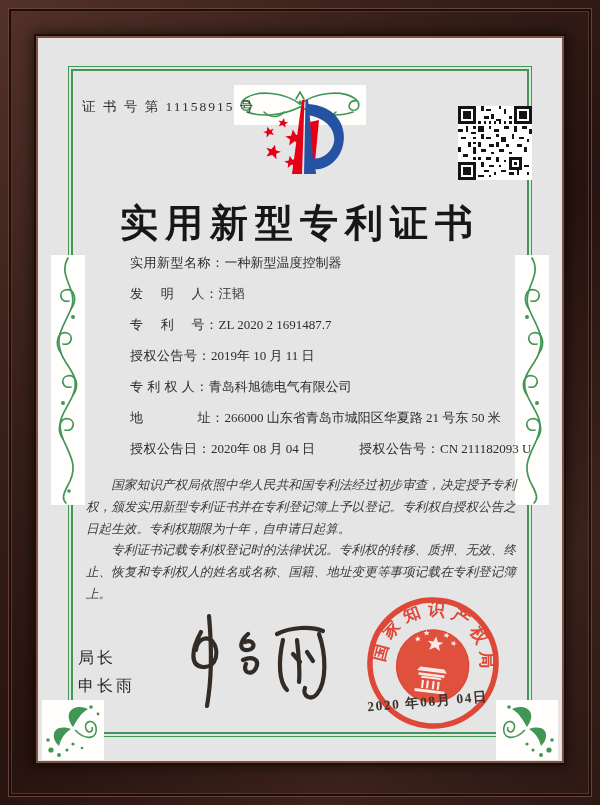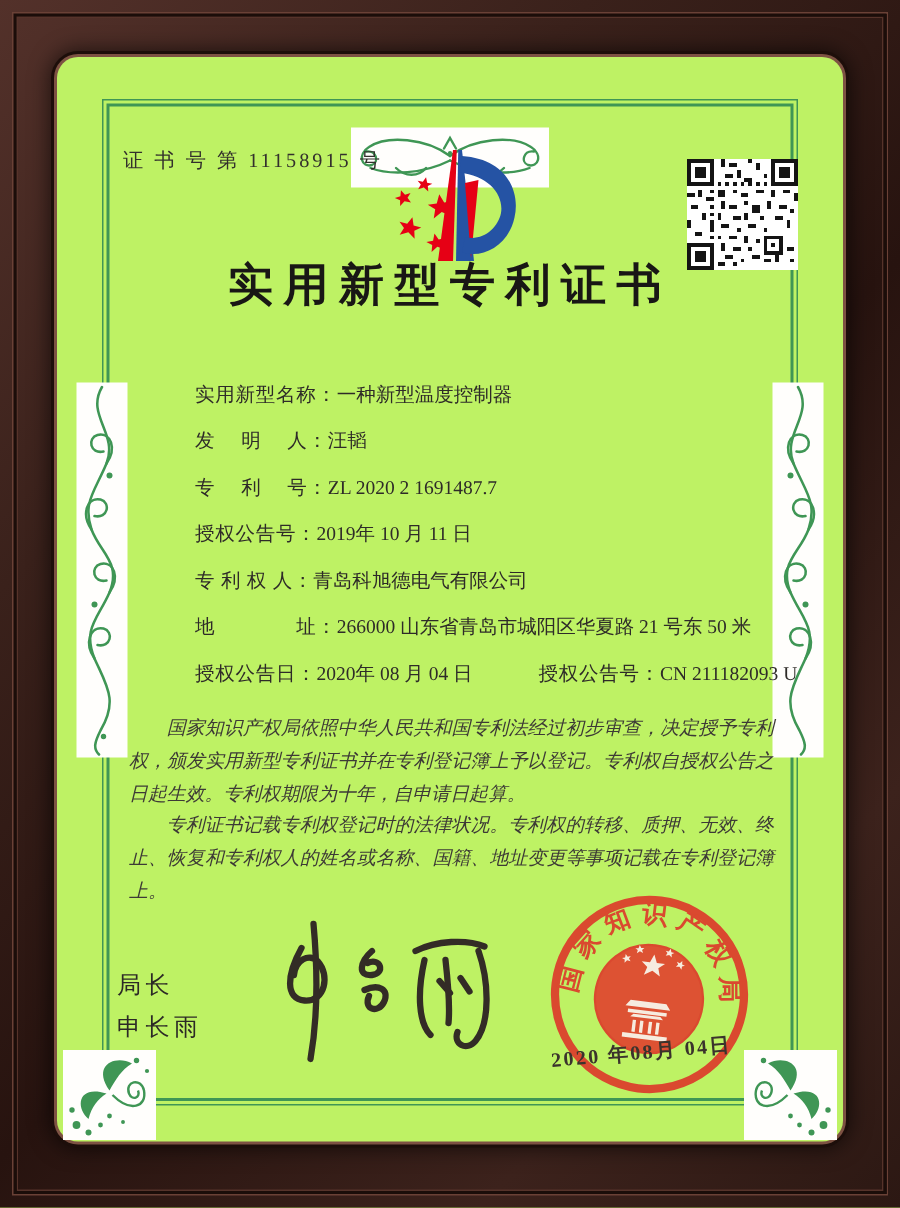--- a/index.html
+++ b/index.html
@@ -7,33 +7,33 @@
     width:600px;height:805px;position:relative;overflow:hidden;
     background:#2a1712;
     font-family:"Liberation Serif","DejaVu Serif",serif;
   }
   
   .frame{position:absolute;inset:0;
     background:linear-gradient(135deg,#53312a 0%,#3a211b 28%,#27130f 55%,#3c221c 80%,#2c1813 100%);}
   .frame-groove{position:absolute;inset:9px;border:2px solid #1b0d09;
     box-shadow:0 0 0 1px #6a4136, inset 0 0 0 1px #56332a;}
   .paper{position:absolute;left:38px;top:38px;right:38px;bottom:44px;
-    background:#bef264;
-    box-shadow:0 0 0 2px #7d5243,0 0 0 4px #1d0e0a,0 0 14px 4px rgba(0,0,0,.65);border-radius:14px;}
+    background:#e5e5e5;
+    box-shadow:0 0 0 2px #7d5243,0 0 0 4px #1d0e0a,0 0 14px 4px rgba(0,0,0,.65);}
   
   .green-border{position:absolute;left:30px;top:28px;right:30px;bottom:24px;
     border:1px solid #3f9655;z-index:1;pointer-events:none;}
   .green-border::before{content:"";position:absolute;inset:2px;border:2px solid #3f9655;}
   .orn{position:absolute;z-index:2;background:#fffefc;line-height:0;}
   
   .cert-no{position:absolute;left:44px;top:60px;font-size:13.5px;letter-spacing:2px;color:#33302c;z-index:3;}
   .logo{position:absolute;left:212px;top:54px;z-index:3;}
   .qr{position:absolute;left:420px;top:68px;z-index:3;}
-  .title{position:absolute;left:0;right:0;top:132px;text-align:center;
-    font-size:30px;font-weight:700;letter-spacing:7px;color:#191715;z-index:3;}
+  .title{position:absolute;left:0;right:0;top:160px;text-align:center;
+    font-size:38px;font-weight:700;letter-spacing:7px;color:#191715;z-index:3;}
   .fields{position:absolute;left:48px;top:216px;width:432px;z-index:3;
     font-size:13px;color:#2e2b28;margin-left:44px;}
   .field-row{position:relative;height:16px;margin-bottom:15px;white-space:nowrap;}
   .field-row .lbl{letter-spacing:.5px;}
   .pair2{position:absolute;left:229px;top:0;}
   .paras{position:absolute;left:48px;top:437px;width:430px;z-index:3;
     font-size:12.6px;line-height:1.73;color:#3d3a36;font-style:italic;text-align:justify;}
   .paras p{margin:0;text-indent:2em;}
   .signoff{position:absolute;left:40px;top:606px;z-index:3;font-size:16px;
     letter-spacing:3px;color:#2c2926;line-height:28px;}

